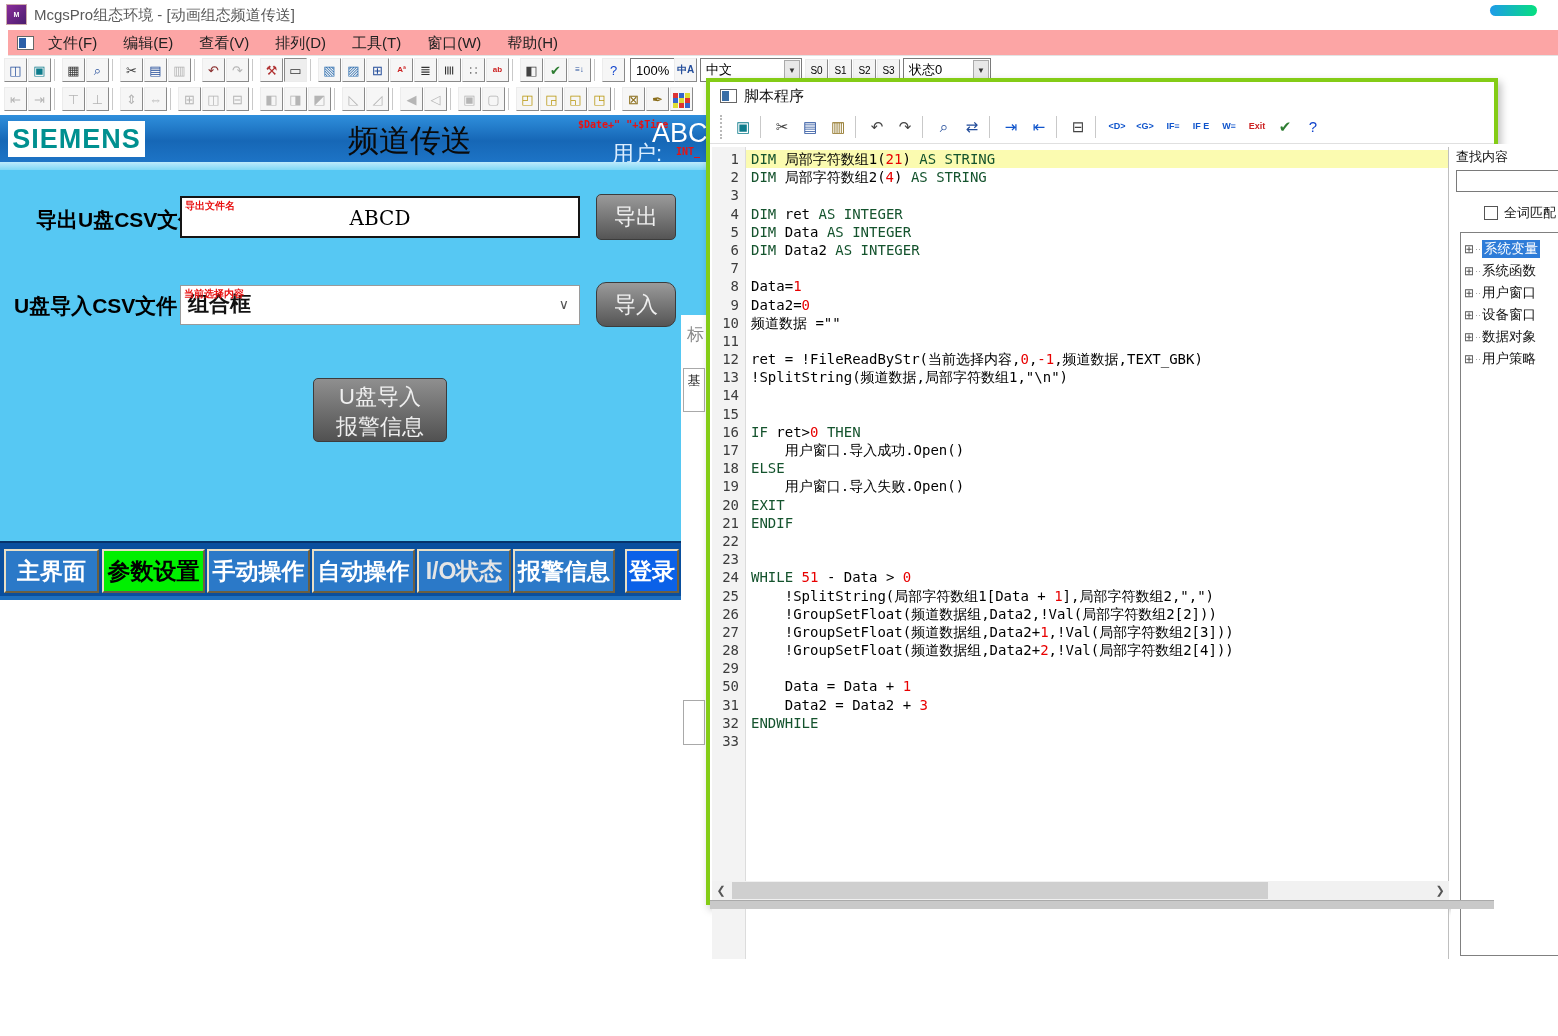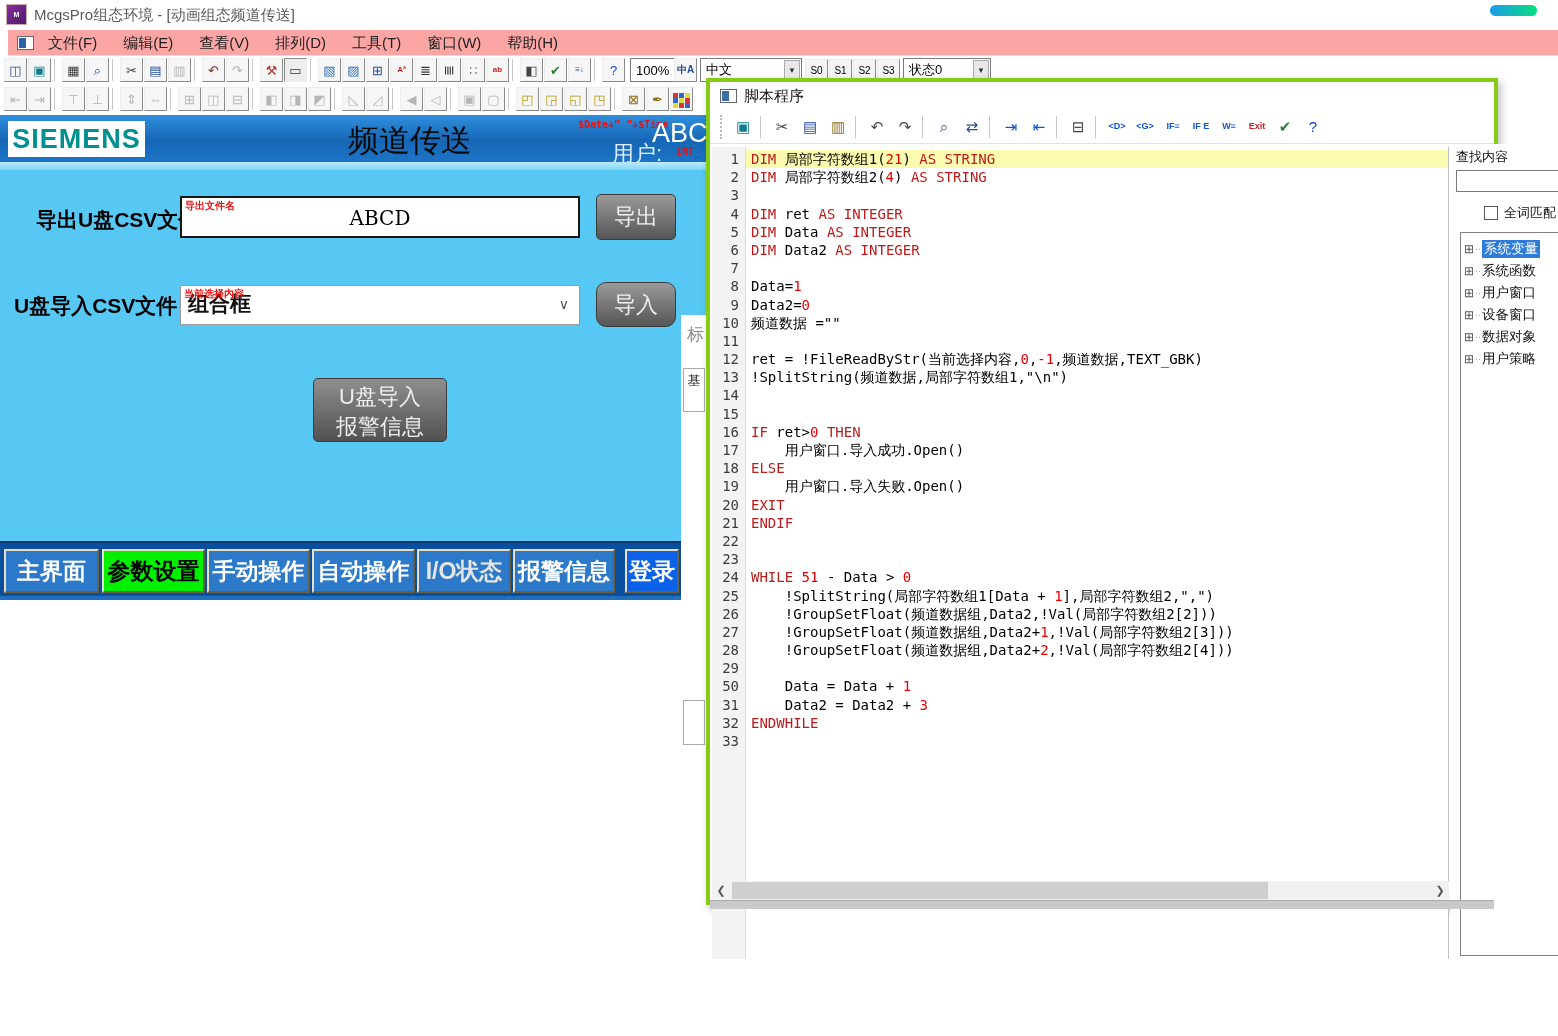--- a/index.html
+++ b/index.html
@@ -78,21 +78,21 @@
   #sw-toolbar .tbtn.small { font-size:9px; font-weight:bold; }
   #sw-grip { width:4px; height:24px; border-left:2px dotted #b9b9b9; margin-right:4px; }
 
   #code-area { position:absolute; left:2px; top:65px; width:737px; height:812px; background:#fff; border-right:1px solid #bfbfbf; overflow:hidden; }
   #gutter-bg { position:absolute; left:0; top:0; width:34px; height:100%; background:#f3f3f3; border-right:1px solid #dcdcdc; }
   #code-lines { position:absolute; left:0; top:3px; width:100%; }
   .cl { display:flex; height:18.2px; font-family:"DejaVu Sans Mono",monospace; font-size:14px; line-height:18.2px; white-space:pre; }
   .cl .ln { flex:0 0 34px; text-align:right; padding-right:7px; color:#3c3c3c; }
   .cl .codepart { flex:1; padding-left:5px; color:#000; }
   .cl.hl .codepart { background:#fbfbb0; }
-  .seg-k { color:#b91c1c; }
+  .seg-k { color:#14532d; }
   .seg-n { color:#e80000; }
   .seg-t { color:#000; }
 
   #find-panel { position:absolute; left:741px; top:62px; width:110px; height:815px; background:#fff; }
   #find-label { position:absolute; left:5px; top:4px; font-size:13px; color:#111; }
   #find-input { position:absolute; left:5px; top:26px; width:104px; height:22px; border:1px solid #7a7a7a; font-size:13px; padding:0 3px; }
   #match-row { position:absolute; left:5px; top:60px; display:flex; align-items:center; gap:6px;padding-left:28px; }
   #match-checkbox { width:14px; height:14px; border:1px solid #555; background:#fff; }
   #match-label { font-size:13px; color:#111; }
   #var-tree { position:absolute; left:9px; top:88px; width:101px; height:724px; border:1px solid #808080; background:#fff; padding-top:5px; }

